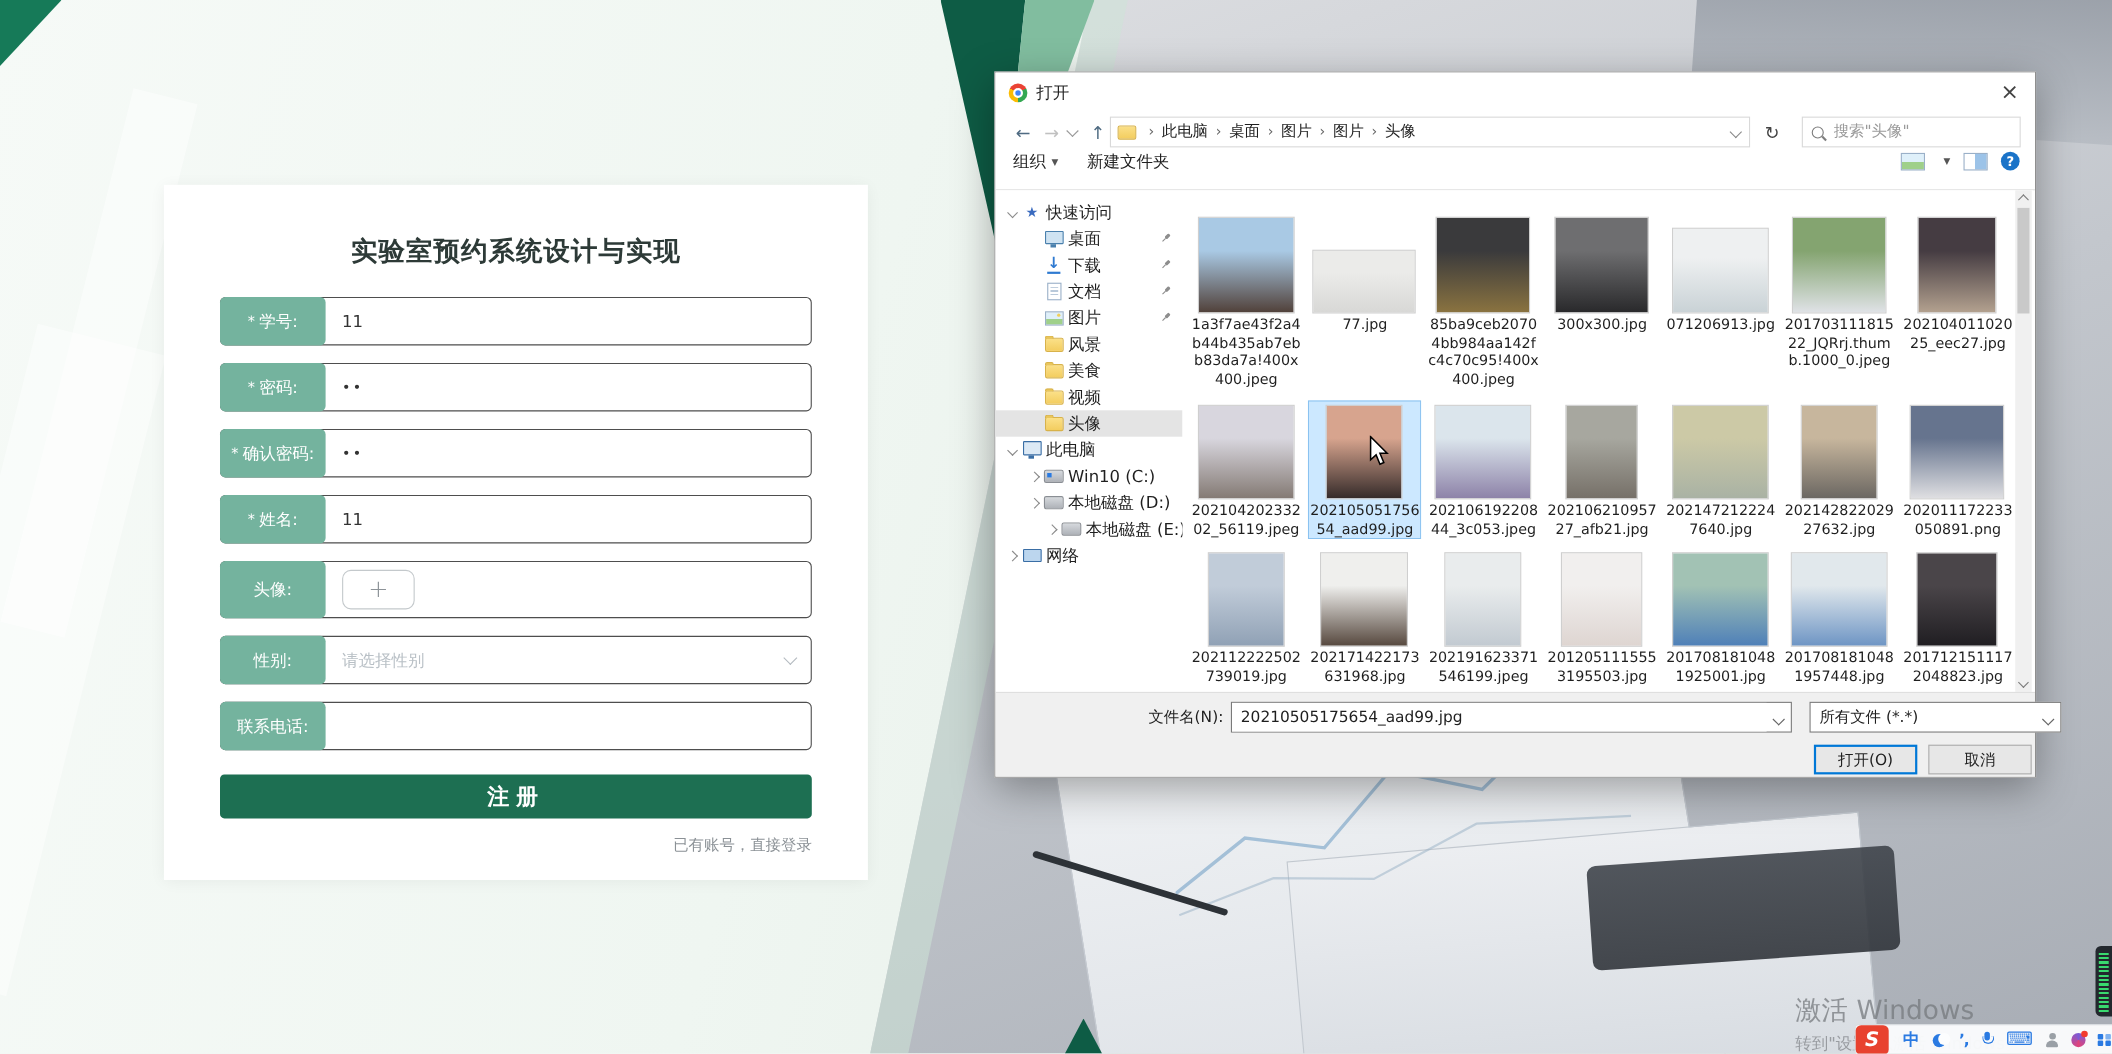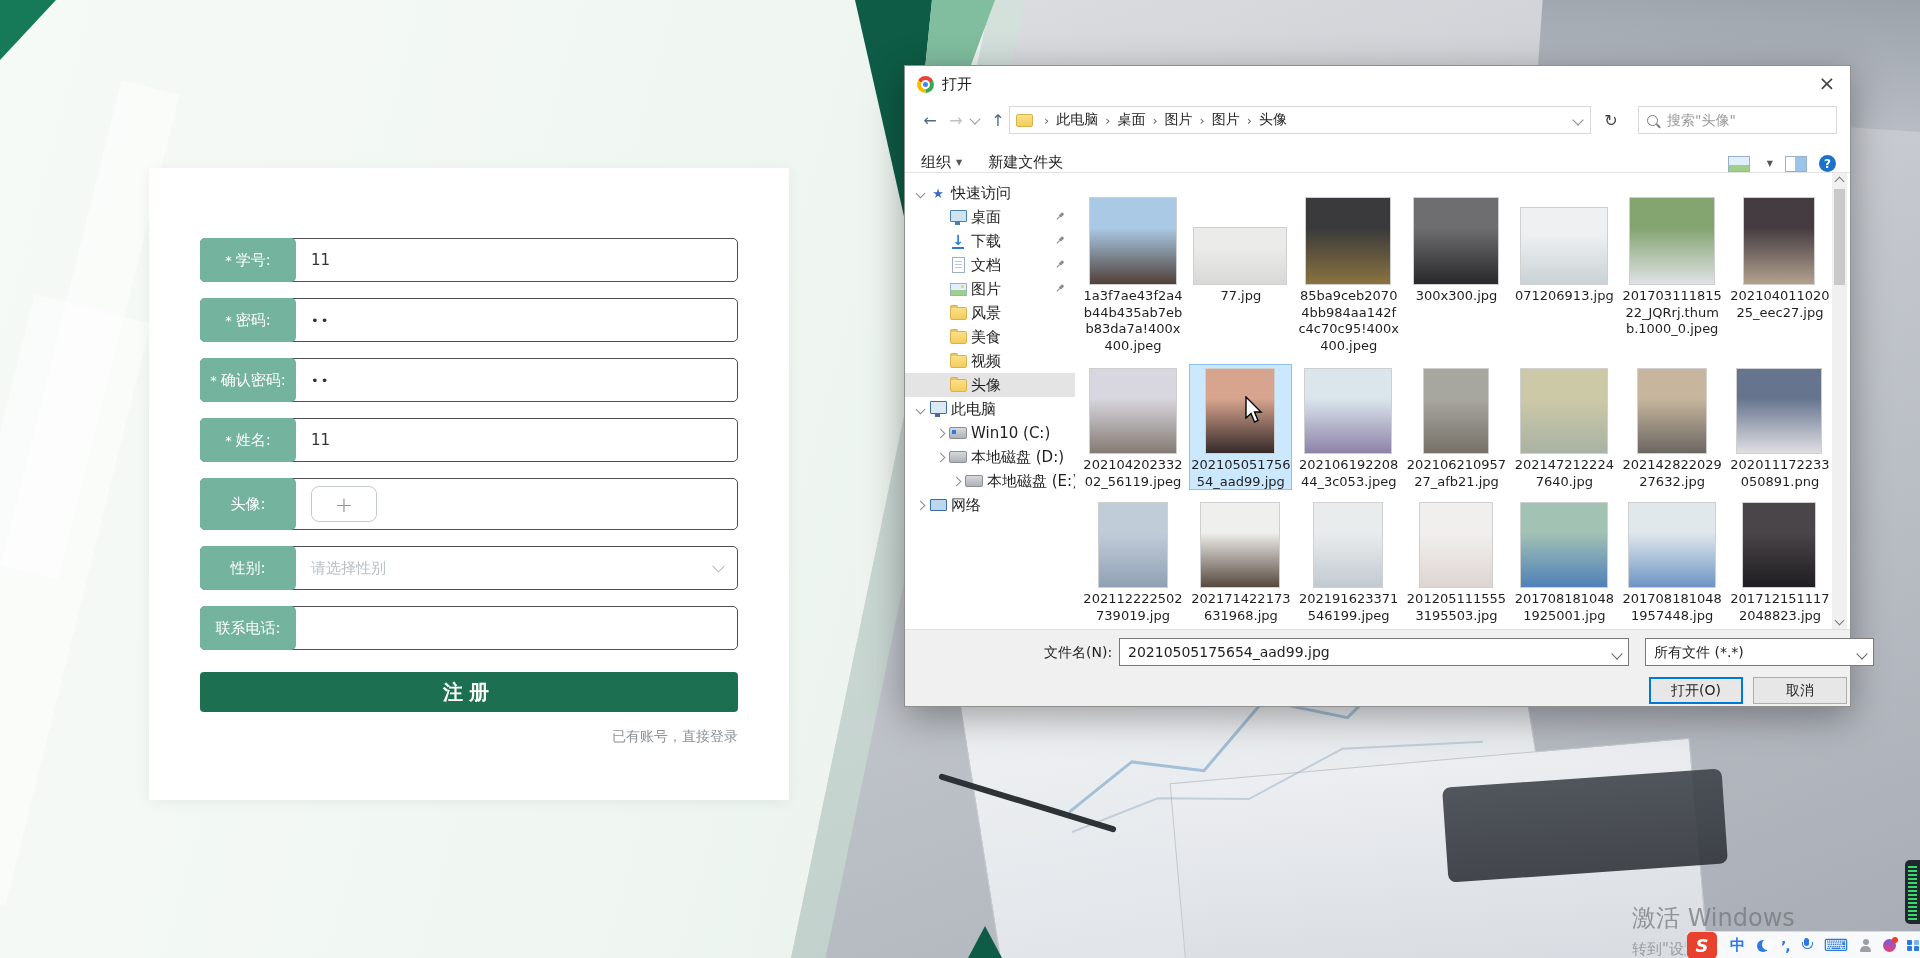--- a/index.html
+++ b/index.html
@@ -55,21 +55,21 @@
   .crumb-folder{width:15px;height:11px;background:linear-gradient(#fbe088,#f3cd5f);border:1px solid #d8b24a;border-radius:2px;margin-right:4px;}
   .crumb-sep{color:#666;font-size:13px;margin:0 7px;}
   .crumb-seg{font-size:14px;color:#1f1f1f;cursor:pointer;white-space:nowrap;}
   .crumb-chev{position:absolute;right:8px;width:7px;height:7px;border-right:1.5px solid #888;border-bottom:1.5px solid #888;transform:rotate(45deg);}
   .refresh-btn{position:absolute;left:692px;width:28px;text-align:center;font-size:16px;color:#444;cursor:pointer;}
   .search-box{position:absolute;left:733px;width:199px;height:28px;border:1px solid #d9d9d9;display:flex;align-items:center;box-sizing:border-box;padding-left:8px;background:#fff;}
   .mag{width:9px;height:9px;border:1.5px solid #7d7d7d;border-radius:50%;position:relative;flex:0 0 auto;}
   .mag::after{content:"";position:absolute;width:5px;height:1.5px;background:#7d7d7d;transform:rotate(45deg);right:-4px;bottom:-2px;}
   .search-input{border:none;outline:none;margin-left:7px;width:150px;font-size:14px;color:#333;font-family:inherit;background:transparent;}
   .search-input::placeholder{color:#9a9a9a;}
-  .tool-row{position:relative;height:34px;display:flex;align-items:flex-end;padding:0 16px;background:#fff;border-bottom:1px solid #e2e2e2;}
+  .tool-row{position:relative;height:34px;display:flex;align-items:flex-start;padding:0 16px;background:#fff;border-bottom:1px solid #e2e2e2;}
   .tool-item{font-size:15px;color:#1f1f1f;margin-right:26px;display:flex;align-items:center;cursor:pointer;}
   .tool-caret{font-size:8px;color:#555;margin-left:5px;}
   .view-icons{position:absolute;right:14px;display:flex;align-items:center;gap:12px;}
   .vi-thumb{width:20px;height:14px;border:1px solid #9ab0c8;background:linear-gradient(#dff0fa 55%,#9fd08a 55%);}
   .vi-detail{width:20px;height:14px;border:1px solid #9ab0c8;background:linear-gradient(90deg,#fff 45%,#9cc3e8 45%);}
   .help-btn{width:17px;height:17px;border-radius:50%;background:#1a73c8;color:#fff;font-size:12px;font-weight:bold;display:flex;align-items:center;justify-content:center;cursor:pointer;}
 
   .dlg-main{position:absolute;left:0;top:107px;width:943px;height:456px;background:#fff;}
   .side{position:absolute;left:0;top:0;width:170px;height:456px;overflow:hidden;padding-top:8px;box-sizing:border-box;}
   .sit{position:relative;display:flex;align-items:center;height:24px;cursor:pointer;}
@@ -173,20 +173,21 @@
   <div class="bound-band"></div>
   <div class="corner-tri"></div>
   <div class="ribbon-top">
     <div class="dark"></div>
     <div class="lite"></div>
   </div>
   <div class="ribbon-bot"></div>
 
   <div class="card">
     <div class="card-inner">
+      <div class="reg-title">实验室预约系统设计与实现</div>
       <div class="form" id="form-rows">
           <div class="frow">
             <div class="flabel"><span class="freq">*</span>学号:</div>
             <div class="fvalue">11</div>
           </div>
           <div class="frow">
             <div class="flabel"><span class="freq">*</span>密码:</div>
             <div class="fvalue dots">••</div>
           </div>
           <div class="frow">

